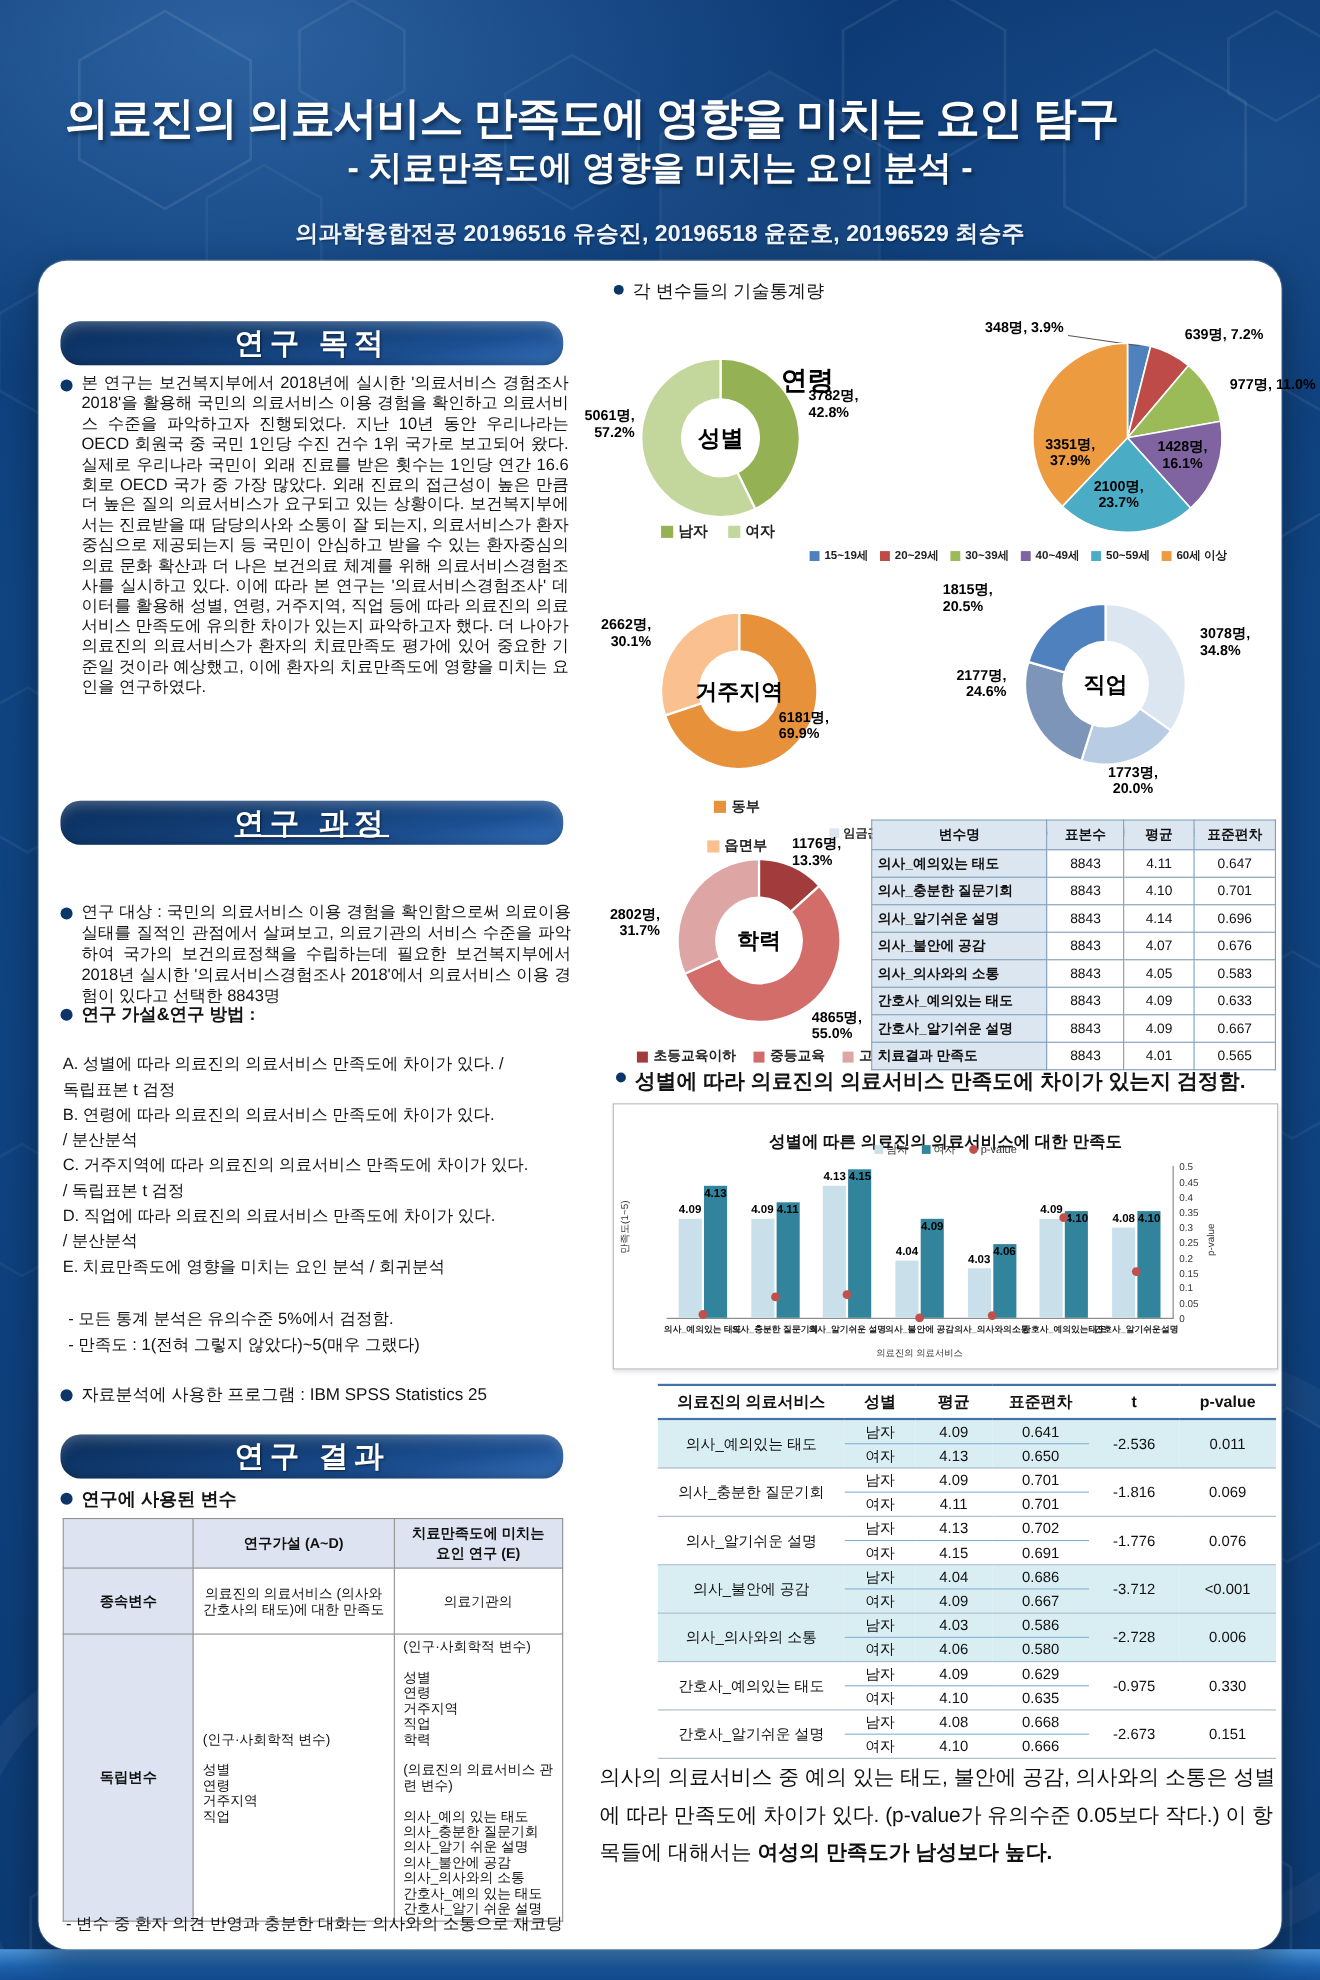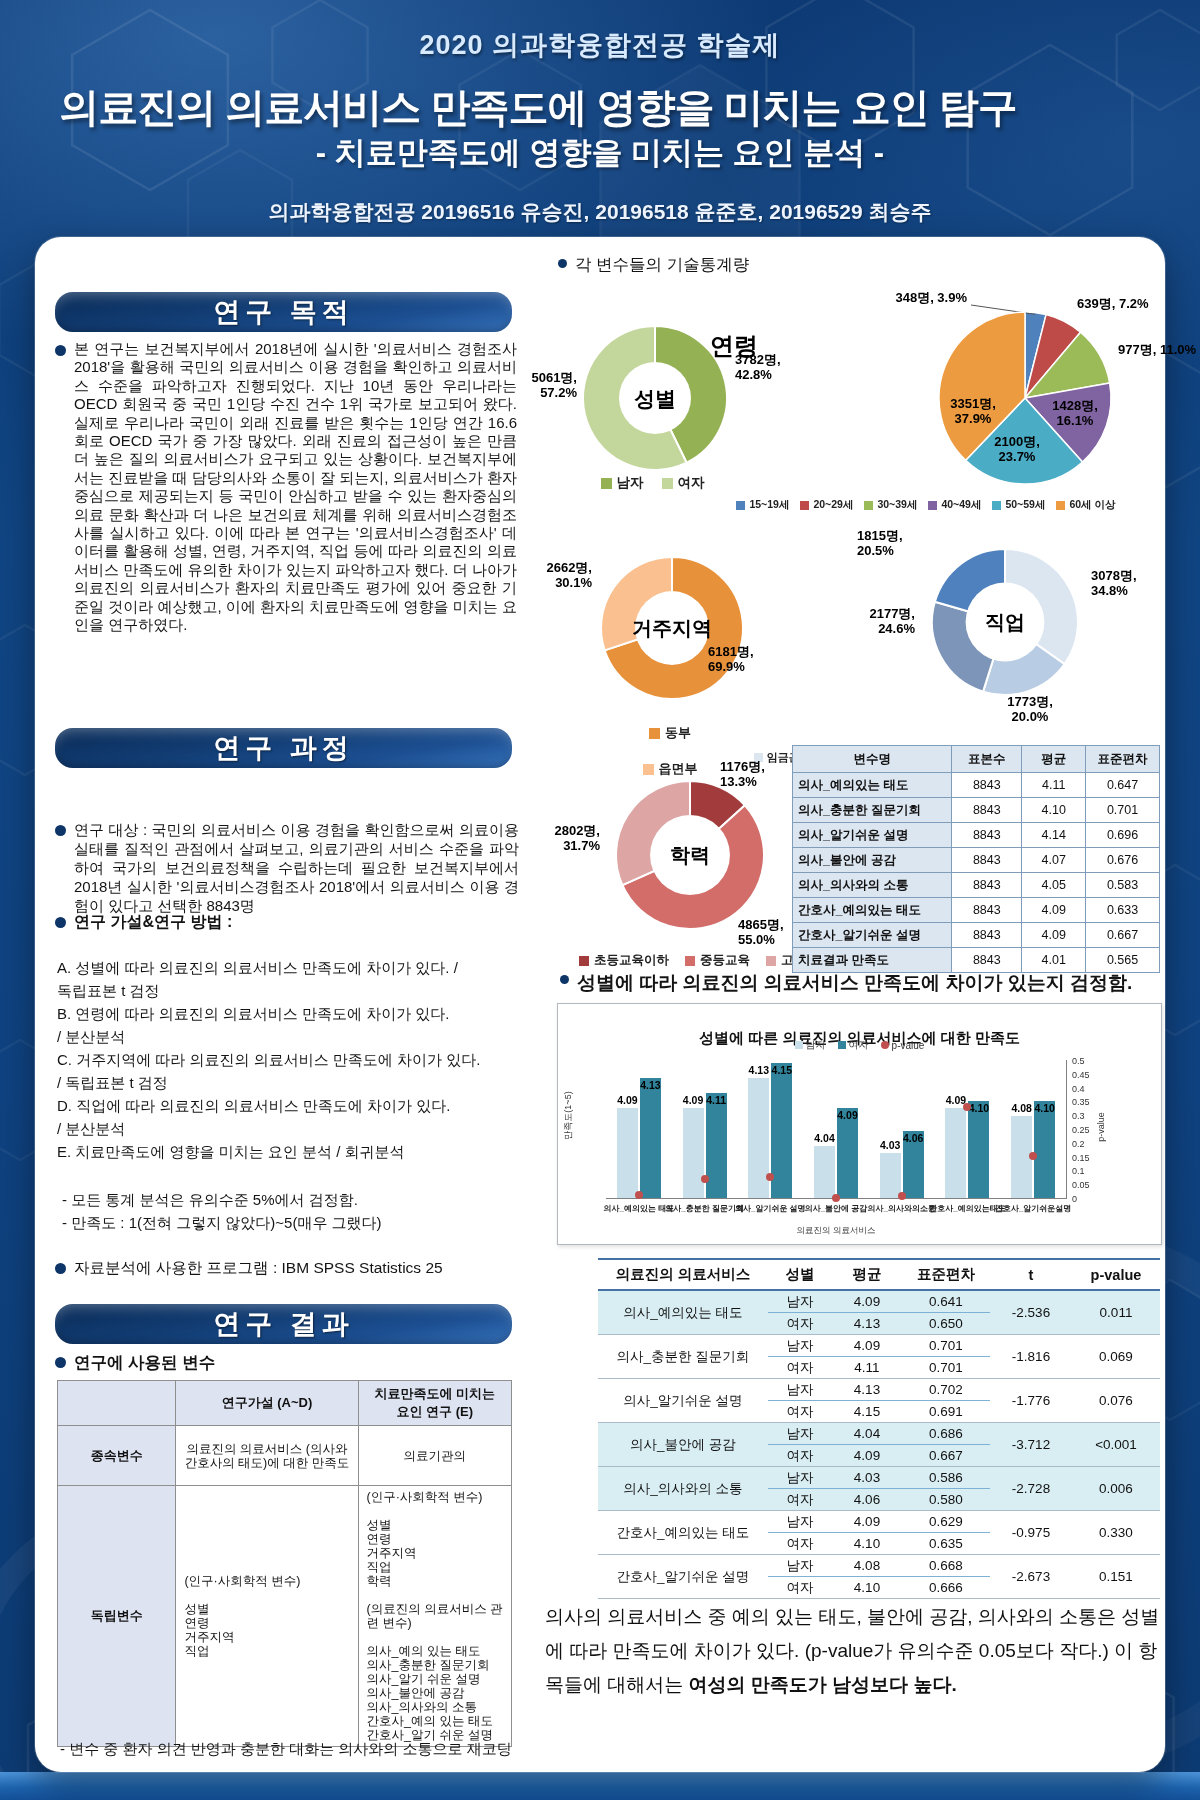--- a/index.html
+++ b/index.html
@@ -25,21 +25,21 @@
 
   .panel{position:absolute;left:35px;top:237px;width:1130px;height:1535px;background:#ffffff;
     border-radius:26px;box-shadow:0 0 0 1px rgba(255,255,255,.18),0 12px 34px rgba(0,0,0,.38);}
 
   .section-bar{position:absolute;width:457px;height:40px;border-radius:18px;
     background:linear-gradient(170deg,#0a2c58 0%,#123d74 40%,#1c4f92 72%,#3672bb 100%);
     box-shadow:inset 0 10px 14px -8px rgba(255,255,255,.35), inset 0 -7px 10px -6px rgba(0,0,0,.35);
     color:#fff;font-weight:bold;font-size:27px;letter-spacing:5px;
     display:flex;align-items:center;justify-content:center;text-shadow:1px 1px 2px rgba(0,0,0,.5);}
   #bar-purpose{left:55px;top:292px;}
-  #bar-process{left:55px;top:728px;}
+  #bar-process{left:55px;top:728px;text-decoration:underline;}
   #bar-results{left:55px;top:1304px;}
 
   .blt{width:11px;height:11px;border-radius:50%;background:#0d3568;display:inline-block;flex:none;margin-top:5px;margin-right:8px;}
   .blt.sm{width:9px;height:9px;margin-top:5px;}
   .bul{position:absolute;display:flex;align-items:flex-start;color:#141414;}
 
   #purpose-block{left:55px;top:340px;width:462px;}
   #purpose-block p{margin:0;font-size:15px;line-height:18.4px;text-align:justify;}
   #process-subject{left:55px;top:776px;width:464px;margin-top:44px;}
   #process-subject p{margin:0;font-size:15px;line-height:19px;text-align:justify;}
@@ -136,21 +136,20 @@
       <polygon points="132.0,1725.0 132.0,1785.0 80.0,1815.0 28.0,1785.0 28.0,1725.0 80.0,1695.0" fill="none" stroke="rgba(255,255,255,0.08)" stroke-width="2.5"></polygon>
       <polygon points="463.3,1760.0 463.3,1810.0 420.0,1835.0 376.7,1810.0 376.7,1760.0 420.0,1735.0" fill="none" stroke="rgba(255,255,255,0.07)" stroke-width="2.5"></polygon>
       <polygon points="1173.6,1697.5 1173.6,1782.5 1100.0,1825.0 1026.4,1782.5 1026.4,1697.5 1100.0,1655.0" fill="none" stroke="rgba(255,255,255,0.08)" stroke-width="2.5"></polygon>
       <polygon points="292.0,180.0 292.0,240.0 240.0,270.0 188.0,240.0 188.0,180.0 240.0,150.0" fill="none" stroke="rgba(255,255,255,0.05)" stroke-width="2.5"></polygon>
       <circle cx="150" cy="1690" r="180" fill="none" stroke="rgba(255,255,255,0.05)" stroke-width="25"></circle>
       <circle cx="1060" cy="1500" r="260" fill="none" stroke="rgba(255,255,255,0.04)" stroke-width="30"></circle>
       <circle cx="220" cy="480" r="150" fill="none" stroke="rgba(255,255,255,0.04)" stroke-width="18"></circle>
     </svg>
   <div class="bottom-strip"></div>
 
-  <div class="event">2020 의과학융합전공 학술제</div>
   <div class="title">의료진의 의료서비스 만족도에 영향을 미치는 요인 탐구</div>
   <div class="subtitle">- 치료만족도에 영향을 미치는 요인 분석 -</div>
   <div class="authors">의과학융합전공 20196516 유승진, 20196518 윤준호, 20196529 최승주</div>
 
   <div class="panel"></div>
 
   <div class="section-bar" id="bar-purpose">
     <span>연구 목적</span>
   </div>
   <div class="bul" id="purpose-block">

